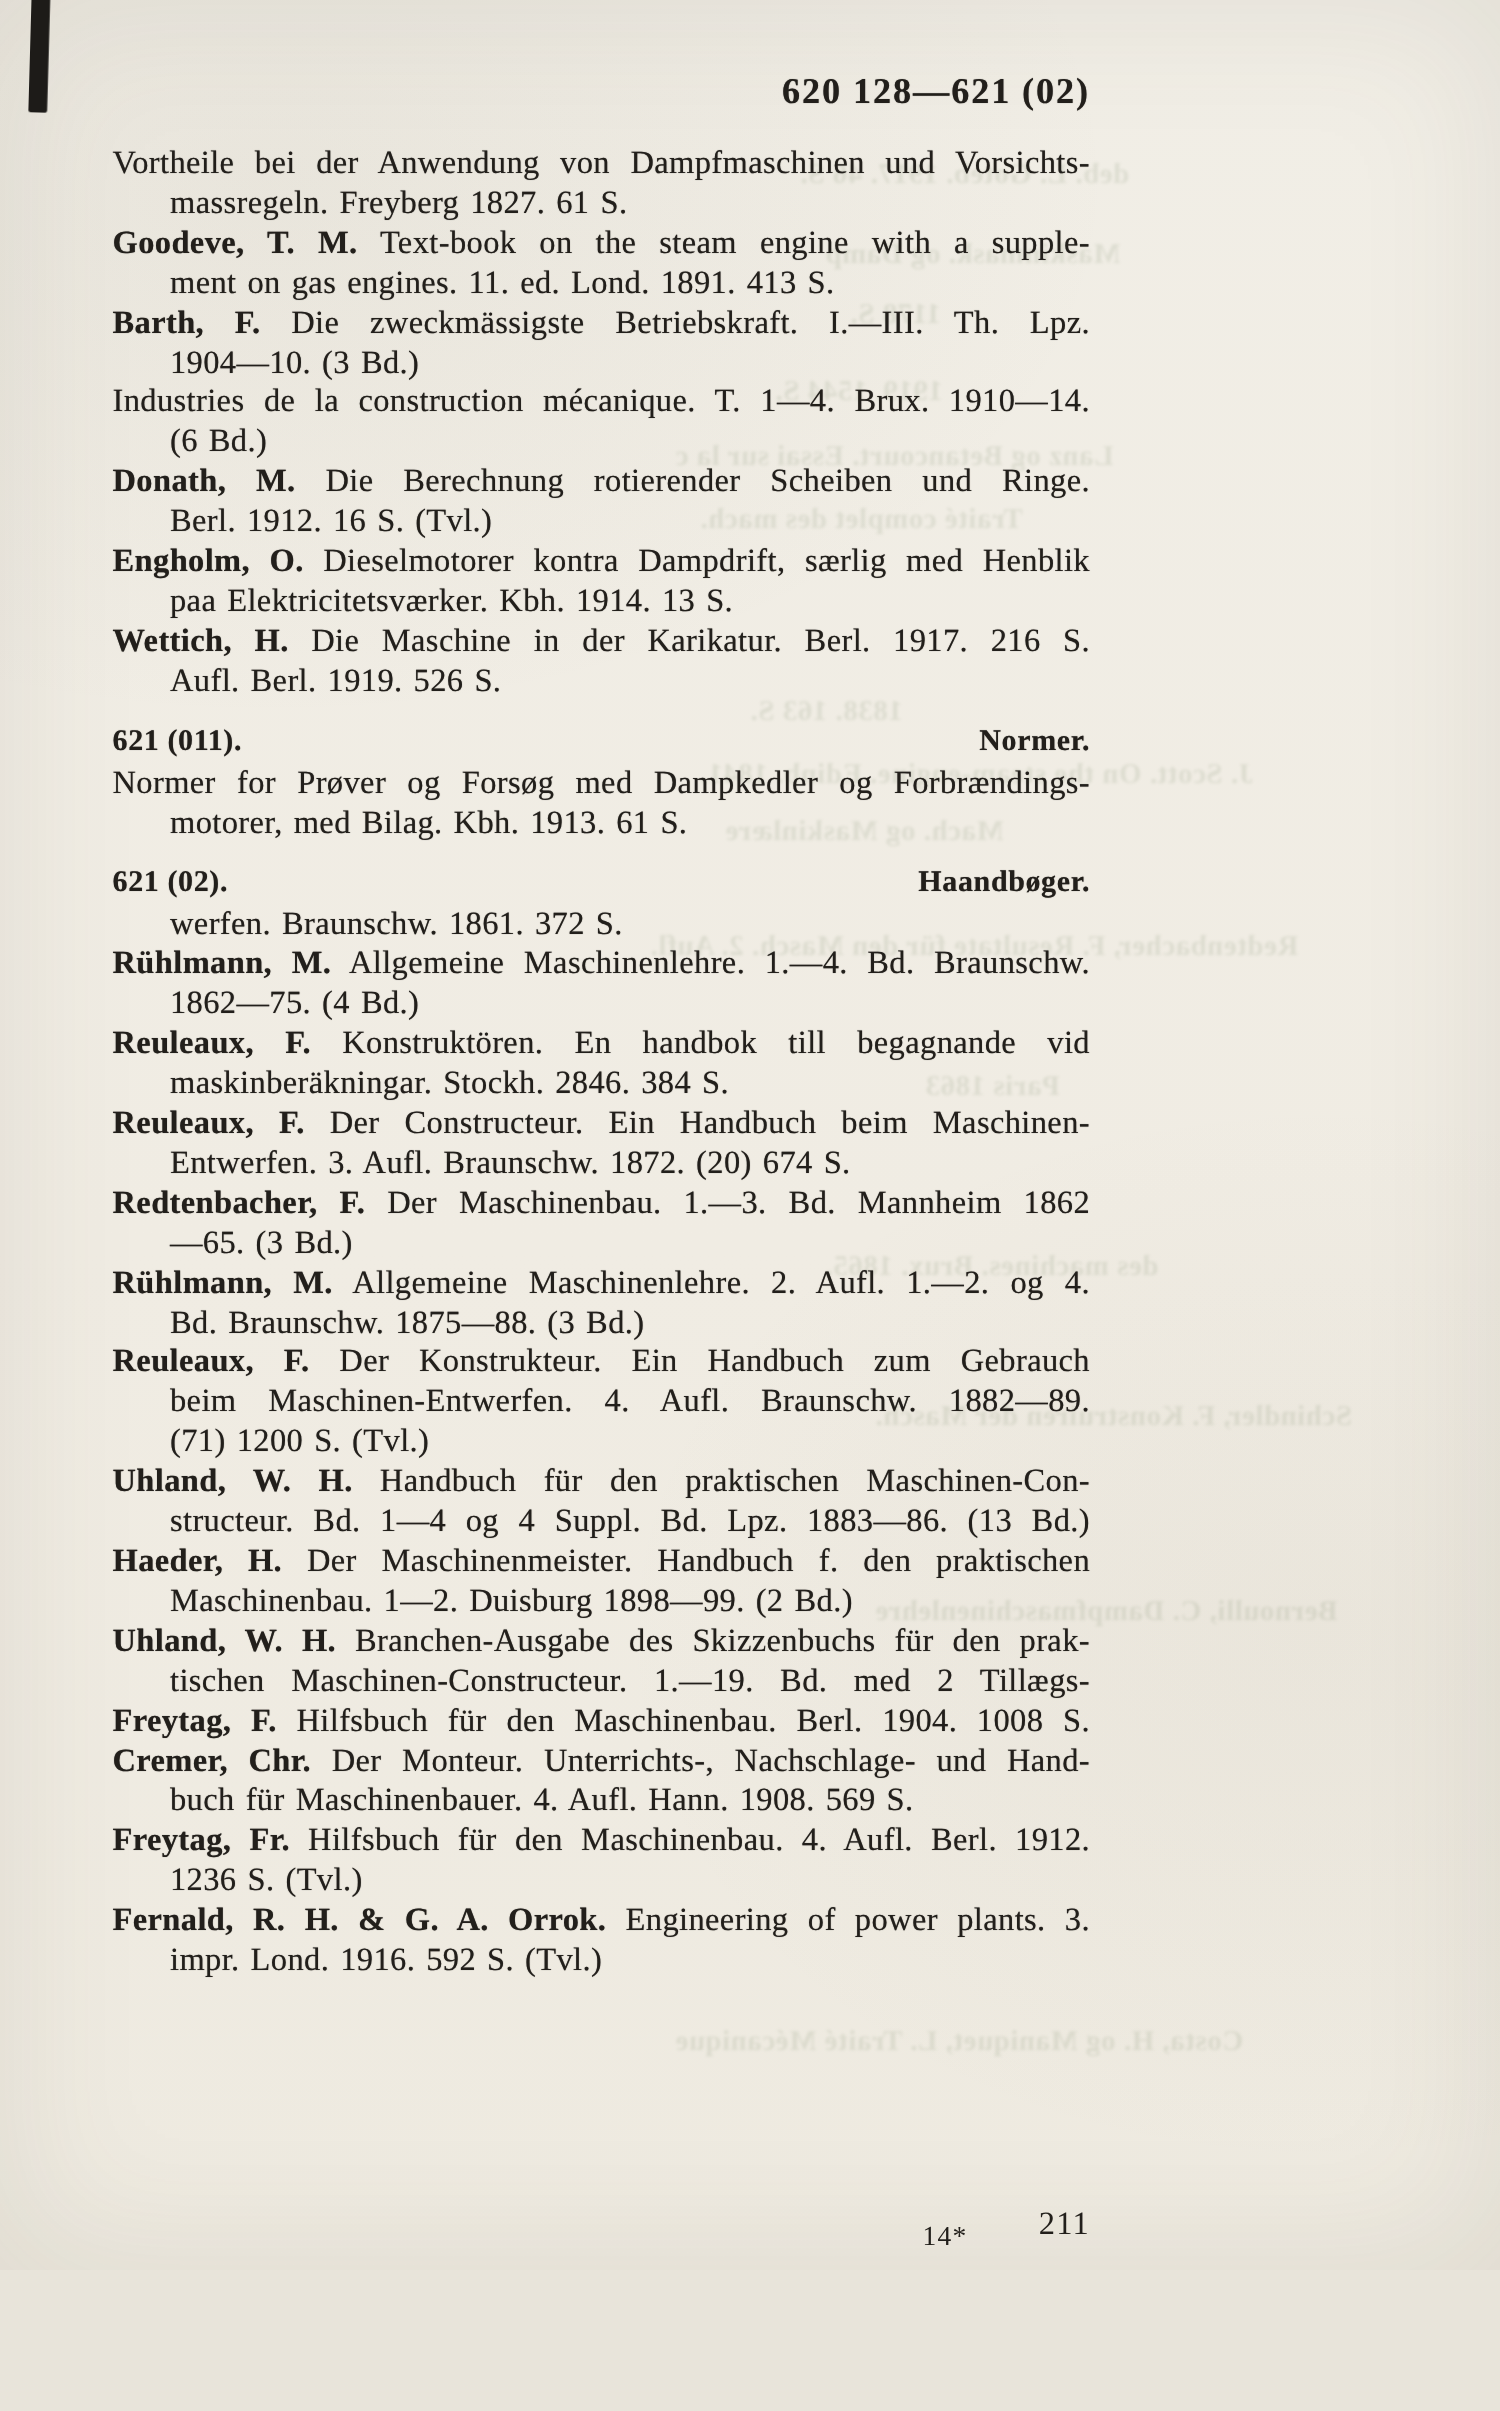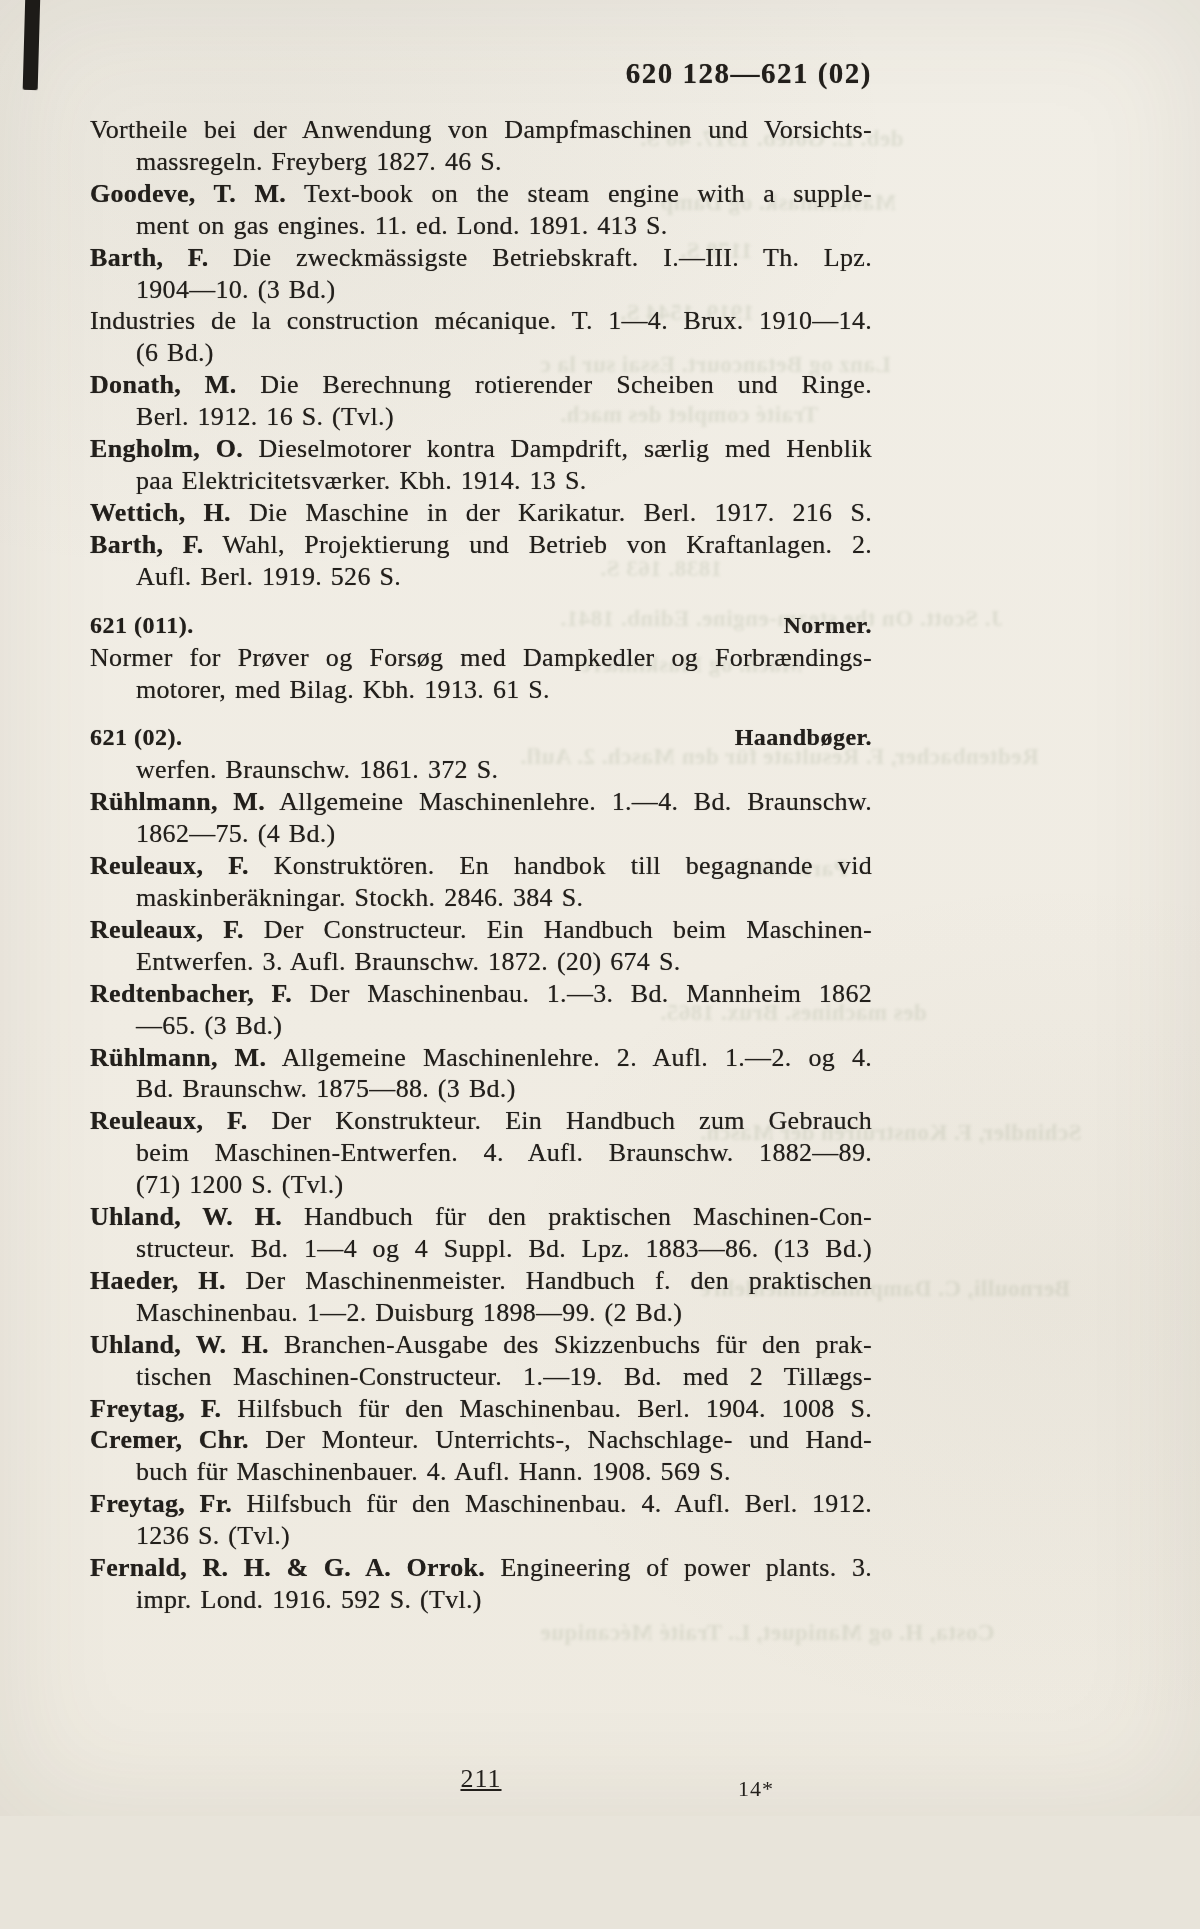--- a/index.html
+++ b/index.html
@@ -51,21 +51,21 @@
   .right-note{position:absolute;right:0;top:0;}
   .section-heading{
     display:flex;justify-content:space-between;align-items:flex-end;
     font-weight:bold;font-size:24px;line-height:34px;
     margin-top:15px;letter-spacing:0.5px;
   }
   .footer{
     position:absolute;left:90px;top:1764px;width:782px;
     font-size:26px;line-height:30px;
   }
-  .footer .pageno{display:block;text-align:center;letter-spacing:1px;text-decoration:underline;}
+  .footer .pageno{display:block;text-align:right;letter-spacing:1px;}
   .footer .sig{position:absolute;right:98px;top:10px;font-size:22px;letter-spacing:1px;}
 </style>
 </head>
 <body>
 
 <div class="page">
   <div class="scan-mark"></div>
   <div class="showthrough">
       <span class="ghost flip" style="left: 640px; top: 126px;">deb. L. Goteb. 1917. 46 S.</span>
       <span class="ghost flip" style="left: 660px; top: 190px;">Maskinmask. og Damp</span>
@@ -82,21 +82,21 @@
       <span class="ghost flip" style="left: 700px; top: 1120px;">Schindler, F. Konstruiren der Masch.</span>
       <span class="ghost flip" style="left: 700px; top: 1276px;">Bernoulli, C. Dampfmaschinenlehre</span>
       <span class="ghost flip" style="left: 540px; top: 1620px;">Costa, H. og Maniquet, L. Traité Mécanique</span>
     </div>
 
   <div class="content">
     <div class="running-head">620 128—621 (02)</div>
     <div>
         <div class="entry">
           <div class="line justify"><span>Vortheile bei der Anwendung von Dampfmaschinen und Vorsichts-</span></div>
-          <div class="line indent"><span>massregeln. Freyberg 1827. 46 S.</span></div>
+          <div class="line indent"><span>massregeln. Freyberg 1827. 61 S.</span></div>
         </div>
         <div class="entry">
           <div class="line justify"><span class="author">Goodeve, T. M.</span><span> Text-book on the steam engine with a supple-</span></div>
           <div class="line indent"><span>ment on gas engines. 11. ed. Lond. 1891. 413 S.</span></div>
         </div>
         <div class="entry">
           <div class="line justify"><span class="author">Barth, F.</span><span> Die zweckmässigste Betriebskraft. I.—III. Th. Lpz.</span></div>
           <div class="line indent"><span>1904—10. (3 Bd.)</span></div>
         </div>
         <div class="entry">
@@ -108,21 +108,20 @@
           <div class="line indent"><span>Berl. 1912. 16 S. (Tvl.)</span></div>
         </div>
         <div class="entry">
           <div class="line justify"><span class="author">Engholm, O.</span><span> Dieselmotorer kontra Dampdrift, særlig med Henblik</span></div>
           <div class="line indent"><span>paa Elektricitetsværker. Kbh. 1914. 13 S.</span></div>
         </div>
         <div class="entry">
           <div class="line justify"><span class="author">Wettich, H.</span><span> Die Maschine in der Karikatur. Berl. 1917. 216 S.</span></div>
         </div>
         <div class="entry">
-          <div class="line justify"><span class="author">Barth, F.</span><span> Wahl, Projektierung und Betrieb von Kraftanlagen. 2.</span></div>
           <div class="line indent"><span>Aufl. Berl. 1919. 526 S.</span></div>
         </div>
         <div class="section-heading">
           <span>621 (011).</span>
           <span>Normer.</span>
         </div>
         <div class="entry">
           <div class="line justify"><span>Normer for Prøver og Forsøg med Dampkedler og Forbrændings-</span></div>
           <div class="line indent"><span>motorer, med Bilag. Kbh. 1913. 61 S.</span></div>
         </div>

